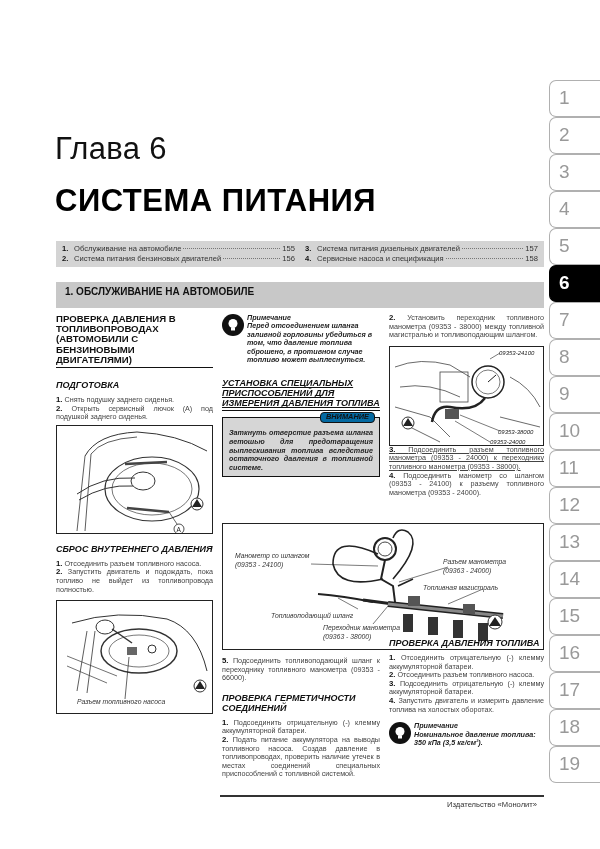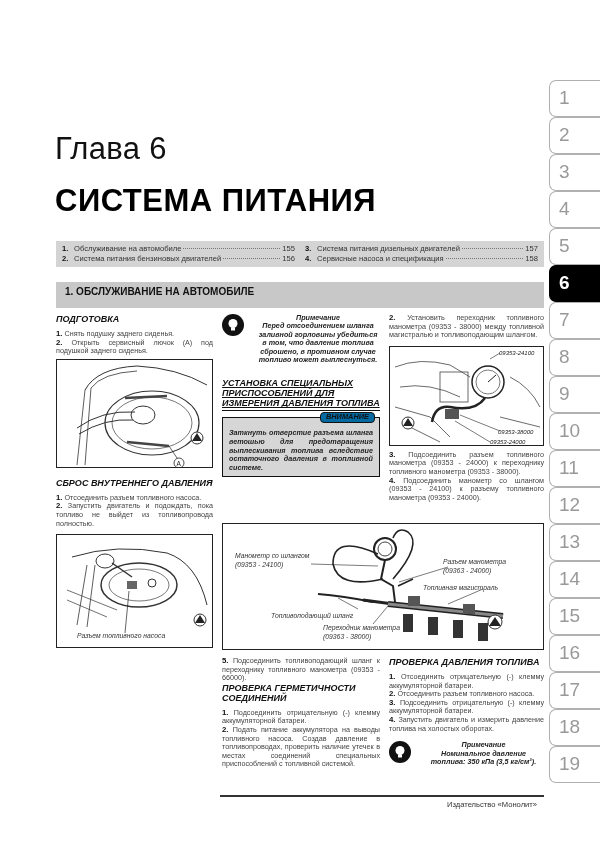--- a/index.html
+++ b/index.html
@@ -25,21 +25,21 @@
   .col3 { left: 389px; width: 155px; }
 
   .h-main { font-size: 9.6px; line-height: 10.2px; font-weight: bold; color: #111; border-bottom: 1.5px solid #111; padding-bottom: 2px; margin-bottom: 12px; text-transform: uppercase; }
   .h-sub { font-size: 9px; line-height: 10px; font-weight: bold; font-style: italic; color: #111; margin-bottom: 6px; }
   .para { text-align: justify; margin-bottom: 0; }
   .para b { color: #111; font-size: 7.8px; }
 
   .figure { border: 1.5px solid #222; background: #fff; position: relative; overflow: hidden; }
   .fig-caption { position: absolute; font-size: 6.8px; font-style: italic; color: #333; white-space: nowrap; }
 
-  .note { display: flex; gap: 12px; font-style: italic; font-weight: bold; color: #222; font-size: 7.2px; line-height: 8.4px; text-align: center; }
+  .note { display: flex; gap: 3px; font-style: italic; font-weight: bold; color: #222; font-size: 7.2px; line-height: 8.4px; }
   .note-icon { width: 22px; height: 22px; border-radius: 50%; background: #111; flex-shrink: 0; display: flex; align-items: center; justify-content: center; }
   .note-icon svg { width: 16px; height: 16px; }
   .note-title { font-weight: bold; font-style: italic; }
 
   .warning { border: 1.5px solid #111; background: #d6d6d6; padding: 11px 6px 4px 6px; position: relative; font-size: 7.2px; line-height: 8.6px; font-weight: bold; font-style: italic; color: #222; text-align: justify; margin-top: 6px; }
   .warning-tag { position: absolute; right: 4px; top: -6px; background: #0369a1; border: 1.5px solid #111; border-radius: 4px; font-size: 7.4px; font-weight: bold; font-style: italic; padding: 0 5px; color: #111; }
 
   .tabs { position: absolute; left: 549px; top: 80px; width: 51px; }
   .tab { height: 36.5px; border: 1.3px solid #b0b0b0; border-right: none; border-radius: 7px 0 0 7px; background: #fff; margin-bottom: 0.5px; font-size: 19px; color: #999; padding: 6px 0 0 9px; }
   .tab.active { background: #000; color: #fff; font-weight: bold; border-color: #000; }
@@ -78,20 +78,21 @@
       <span class="toc-text">Сервисные насоса и спецификация</span>
       <span class="toc-dots"></span>
       <span class="toc-page">158</span>
     </div>
   </div>
 </div>
 
 <div class="section-bar">1.  ОБСЛУЖИВАНИЕ НА АВТОМОБИЛЕ</div>
 
 <div class="col col1">
+  <div class="h-main">ПРОВЕРКА ДАВЛЕНИЯ В ТОПЛИВОПРОВОДАХ (АВТОМОБИЛИ С БЕНЗИНОВЫМИ ДВИГАТЕЛЯМИ)</div>
   <div class="h-sub">ПОДГОТОВКА</div>
   <div class="para"><b>1.</b> <span>Снять подушку заднего сиденья.</span></div>
   <div class="para"><b>2.</b> <span>Открыть сервисный лючок (А) под подушкой заднего сиденья.</span></div>
 
   <div class="figure" style="height:109px; margin-top:3px;">
     <svg width="157" height="109" viewBox="0 0 157 109">
       <path d="M28 30 Q40 8 80 6 Q120 8 150 25" fill="none" stroke="#333" stroke-width="1"></path>
       <path d="M34 28 Q45 13 80 11" fill="none" stroke="#333" stroke-width="0.8"></path>
       <path d="M28 30 L20 105" fill="none" stroke="#333" stroke-width="0.8"></path>
       <path d="M34 28 L28 105" fill="none" stroke="#333" stroke-width="0.8"></path>
@@ -173,21 +174,21 @@
       <line x1="65" y1="74" x2="100" y2="95" stroke="#222" stroke-width="0.6"></line>
       <line x1="100" y1="12" x2="110" y2="6" stroke="#222" stroke-width="0.6"></line>
       <circle cx="18" cy="76" r="6" fill="#fff" stroke="#333"></circle>
       <path d="M13 79 L18 71 L23 79 Z" fill="#222"></path>
       <text x="109" y="8" font-size="6" font-style="italic" font-family="Liberation Sans, sans-serif" fill="#222">09353-24100</text>
       <text x="108" y="87" font-size="6" font-style="italic" font-family="Liberation Sans, sans-serif" fill="#222">09353-38000</text>
       <text x="100" y="97" font-size="6" font-style="italic" font-family="Liberation Sans, sans-serif" fill="#222">09353-24000</text>
     </svg>
   </div>
 
-  <div class="para" style="margin-top:5px;"><b>3.</b> <span>Подсоединить разъем топливного манометра (09353 - 24000) к переходнику топливного манометра (09353 - 38000).</span></div>
+  <div class="para" style="text-decoration:underline;"><b>3.</b> <span>Подсоединить разъем топливного манометра (09353 - 24000) к переходнику топливного манометра (09353 - 38000).</span></div>
   <div class="para"><b>4.</b> <span>Подсоединить манометр со шлангом (09353 - 24100) к разъему топливного манометра (09353 - 24000).</span></div>
 </div>
 
 <div class="figure" style="position:absolute; left:222px; top:523px; width:322px; height:127px;">
   <svg width="322" height="127" viewBox="0 0 322 127">
     <circle cx="162" cy="25" r="11" fill="#fff" stroke="#222" stroke-width="2"></circle>
     <circle cx="162" cy="25" r="7" fill="none" stroke="#444"></circle>
     <path d="M155 30 Q110 10 110 40 Q115 65 160 55" fill="none" stroke="#222" stroke-width="1.6"></path>
     <path d="M162 36 L158 55 L170 62 L172 78" fill="none" stroke="#222" stroke-width="2"></path>
     <path d="M170 55 Q200 20 185 8 Q175 2 170 14" fill="none" stroke="#222" stroke-width="1.6"></path>
@@ -212,26 +213,26 @@
   </svg>
   <div class="fig-caption" style="left:12px; top:28px; width:90px; white-space:normal; line-height:8.5px;">Манометр со шлангом (09353 - 24100)</div>
   <div class="fig-caption" style="left:220px; top:34px; width:70px; white-space:normal; line-height:8.5px;">Разъем манометра (09363 - 24000)</div>
   <div class="fig-caption" style="left:200px; top:60px;">Топливная магистраль</div>
   <div class="fig-caption" style="left:48px; top:88px;">Топливоподающий шланг</div>
   <div class="fig-caption" style="left:100px; top:100px; width:80px; white-space:normal; line-height:8.5px;">Переходник манометра (09363 - 38000)</div>
 </div>
 
 <div class="col col2" style="top:657px;">
   <div class="para"><b>5.</b> <span>Подсоединить топливоподающий шланг к переходнику топливного манометра (09353 - 66000).</span></div>
-  <div class="h-sub" style="margin-top:0;">ПРОВЕРКА ГЕРМЕТИЧНОСТИ СОЕДИНЕНИЙ</div>
+  <div class="h-sub" style="margin-top:10px;">ПРОВЕРКА ГЕРМЕТИЧНОСТИ СОЕДИНЕНИЙ</div>
   <div class="para"><b>1.</b> <span>Подсоединить отрицательную (-) клемму аккумуляторной батареи.</span></div>
   <div class="para"><b>2.</b> <span>Подать питание аккумулятора на выводы топливного насоса. Создав давление в топливопроводах, проверить наличие утечек в местах соединений специальных приспособлений с топливной системой.</span></div>
 </div>
 
-<div class="col col3" style="top:657px;">
+<div class="col col3" style="top:638px;">
   <div class="h-sub">ПРОВЕРКА ДАВЛЕНИЯ ТОПЛИВА</div>
   <div class="para"><b>1.</b> <span>Отсоединить отрицательную (-) клемму аккумуляторной батареи.</span></div>
   <div class="para"><b>2.</b> <span>Отсоединить разъем топливного насоса.</span></div>
   <div class="para"><b>3.</b> <span>Подсоединить отрицательную (-) клемму аккумуляторной батареи.</span></div>
   <div class="para"><b>4.</b> <span>Запустить двигатель и измерить давление топлива на холостых оборотах.</span></div>
 
   <div class="note" style="margin-top:8px;">
     <div class="note-icon">
       <svg viewBox="0 0 16 16">
           <circle cx="8" cy="6.5" r="4.5" fill="#fff"></circle>

